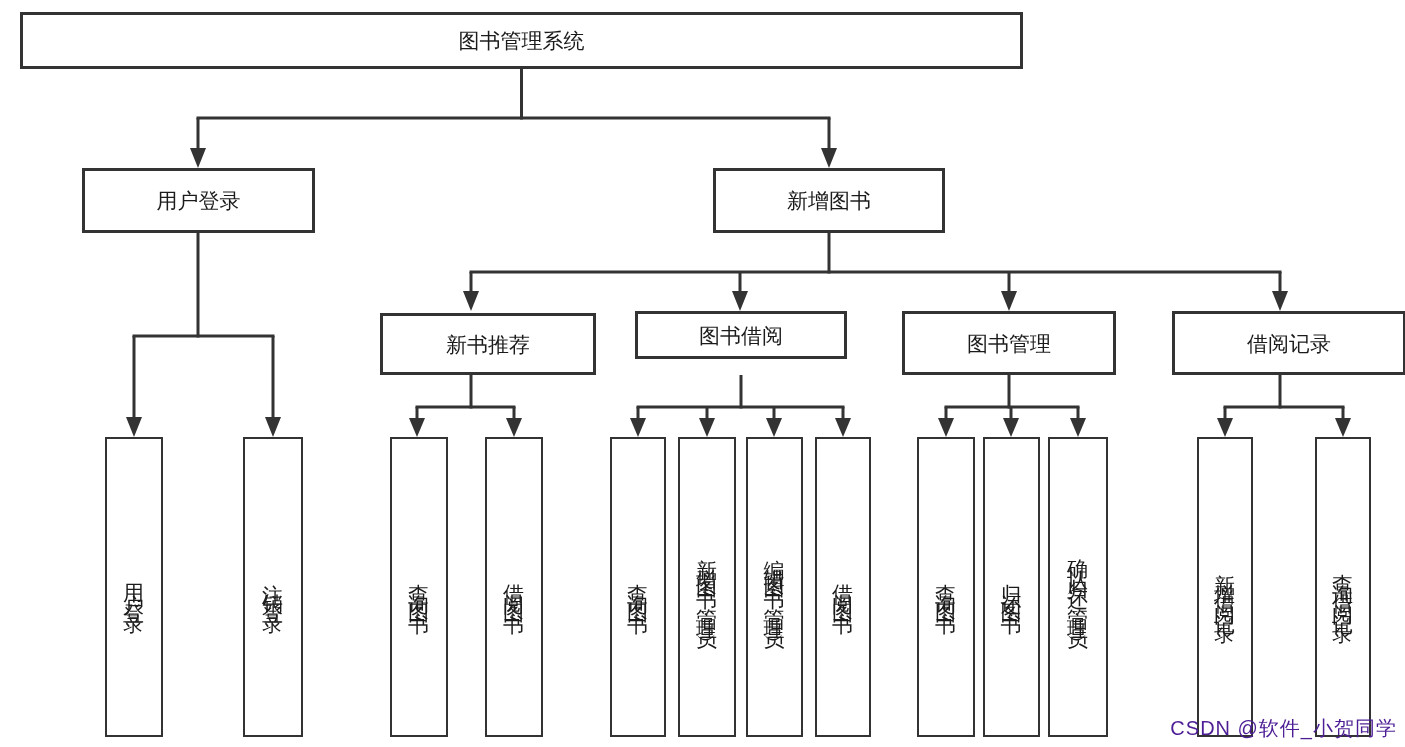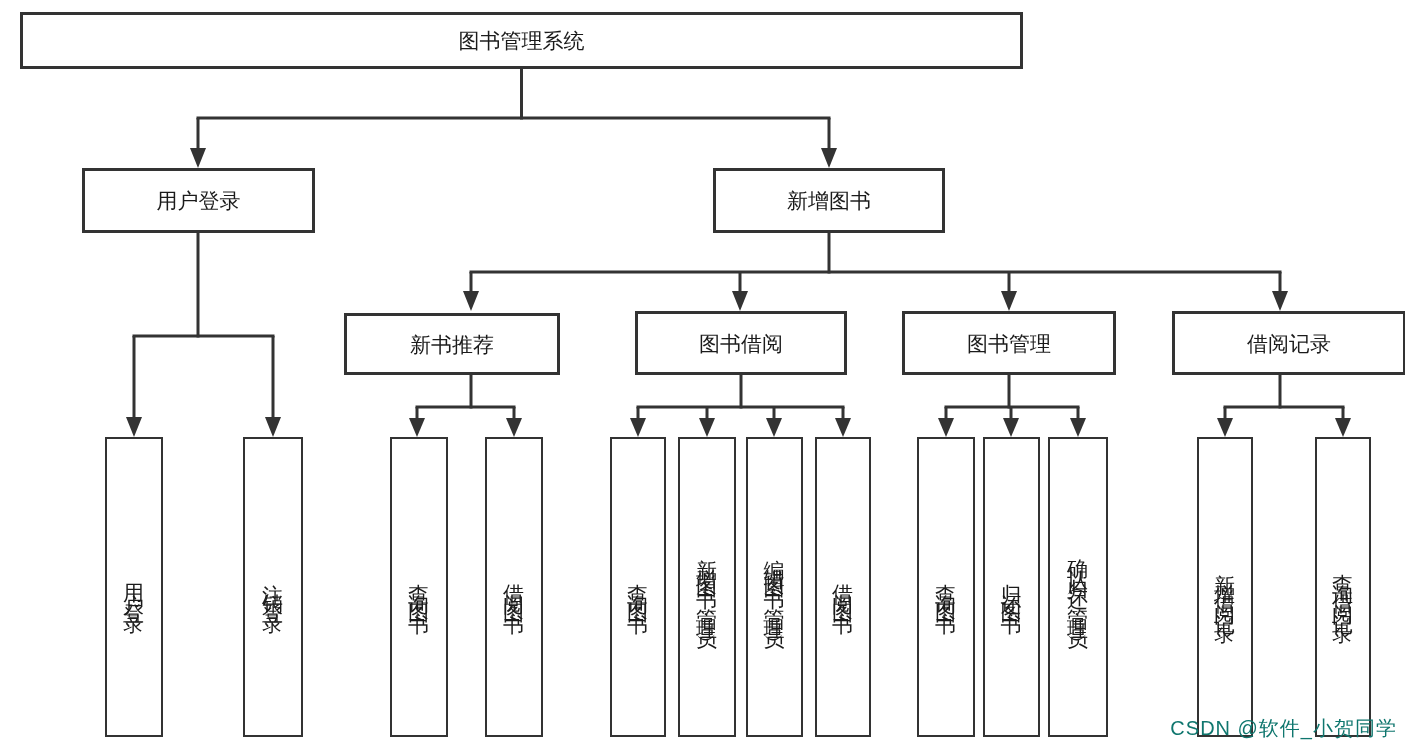--- a/index.html
+++ b/index.html
@@ -34,21 +34,21 @@
     text-orientation:mixed;
     letter-spacing:10px;
     font-size:21px;
     color:#1b1b1b;
     max-height:292px;
   }
   .watermark {
     position:absolute;
     right:8px; bottom:5px;
     font-size:20px;
-    color:#0f766e;
+    color:#4c1d95;
     letter-spacing:1px;
     z-index:5;
     white-space:nowrap;
   }
 </style>
 </head>
 <body>
 
 <div class="canvas">
 
@@ -125,24 +125,24 @@
     <span>图书管理系统</span>
   </div>
 
   <div class="node" style="left:82px;top:168px;width:233px;height:65px">
     <span>用户登录</span>
   </div>
   <div class="node" style="left:713px;top:168px;width:232px;height:65px">
     <span>新增图书</span>
   </div>
 
-  <div class="node" style="left:344px;top:313px;width:216px;height:62px">
+  <div class="node" style="left:380px;top:313px;width:216px;height:62px">
     <span>新书推荐</span>
   </div>
-  <div class="node" style="left:635px;top:311px;width:212px;height:64px">
+  <div class="node" style="left:635px;top:311px;width:212px;height:48px">
     <span>图书借阅</span>
   </div>
   <div class="node" style="left:902px;top:311px;width:214px;height:64px">
     <span>图书管理</span>
   </div>
   <div class="node" style="left:1172px;top:311px;width:234px;height:64px">
     <span>借阅记录</span>
   </div>
 
   <div class="node leaf" style="left:105px;top:437px;width:58px;height:300px">

